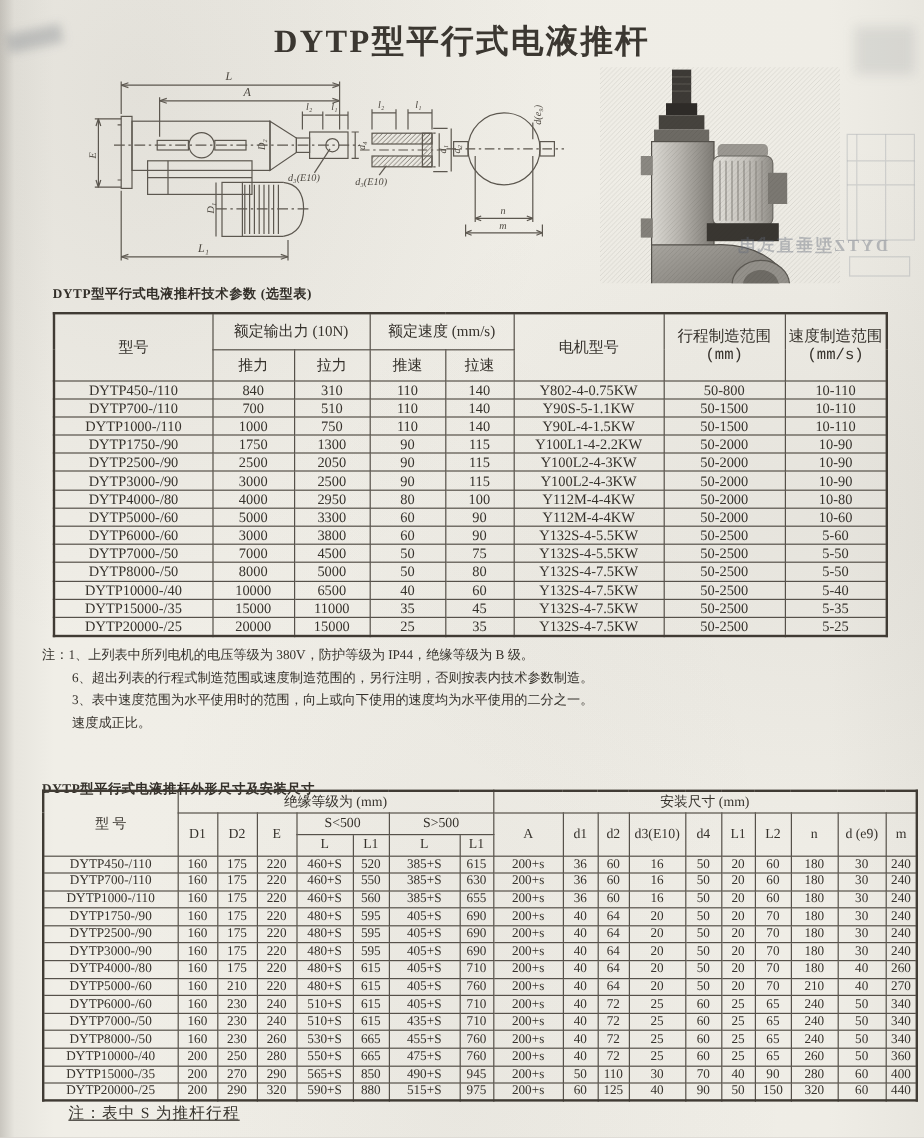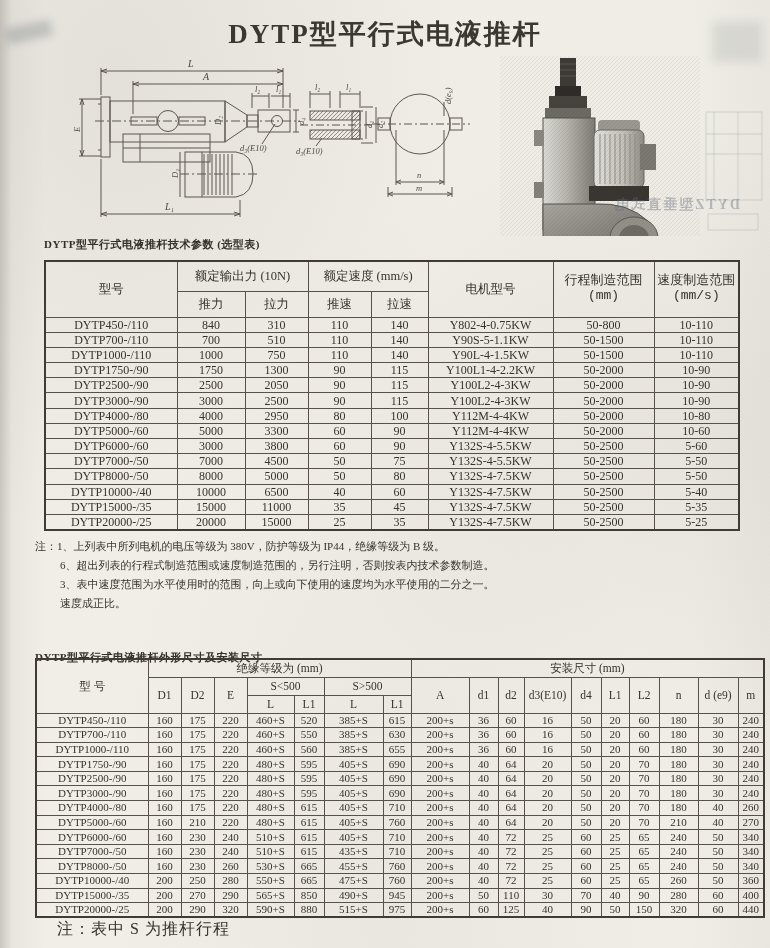--- a/index.html
+++ b/index.html
@@ -48,21 +48,21 @@
   #t1 .two-line span { display:block; font-size:13px;font-family:Liberation Mono, monospace; }
 
   #t2 { left:35px; top:658px; width:728px; font-size:11.5px; }
   #t2 thead tr { height:18px; }
   #t2 tbody tr { height:14.6px; }
   #t2 tbody td { font-size:11px; line-height:1; }
 
   .notes { position:absolute; left:35px; top:537px; width:705px; font-size:11px; line-height:19px; color:#36322c; }
   .note-line { padding-left:25px; }
   .note-line.first { padding-left:0; }
-  .footnote { position:absolute; left:57px; top:919px; font-size:16px; letter-spacing:1px; color:#36322c; }
+  .footnote { position:absolute; left:57px; top:919px; font-size:13px; letter-spacing:1px; color:#36322c;text-decoration:underline; }
 
   svg text { font-family:"Liberation Serif","DejaVu Serif",serif; }
   .dim-label { font-size:10px; font-style:italic; fill:#4d4840; }
   .dim-label.sm { font-size:8.5px; }
 </style>
 </head>
 <body>
 
 <div class="page">
   <div class="smudge s1"></div>

